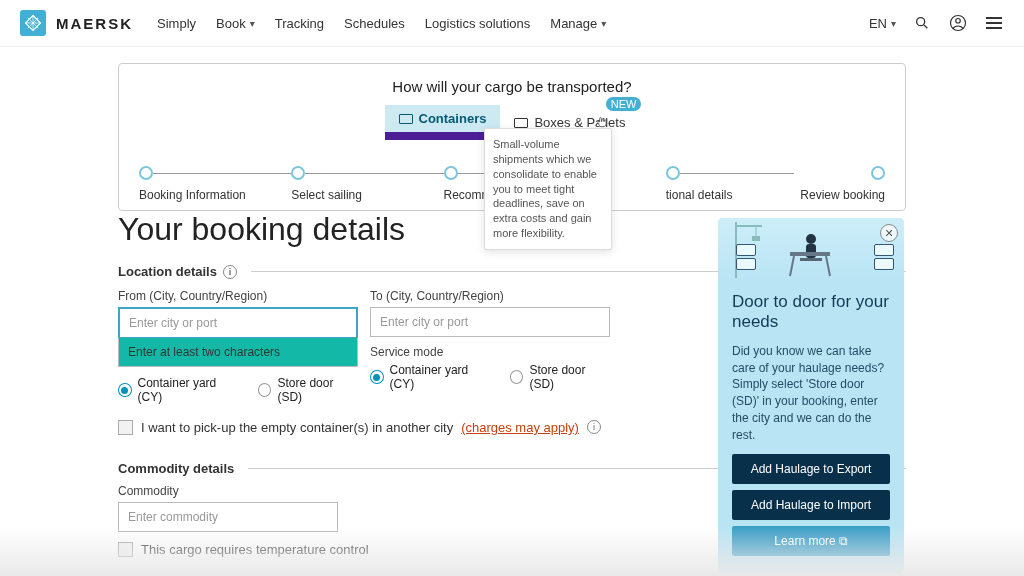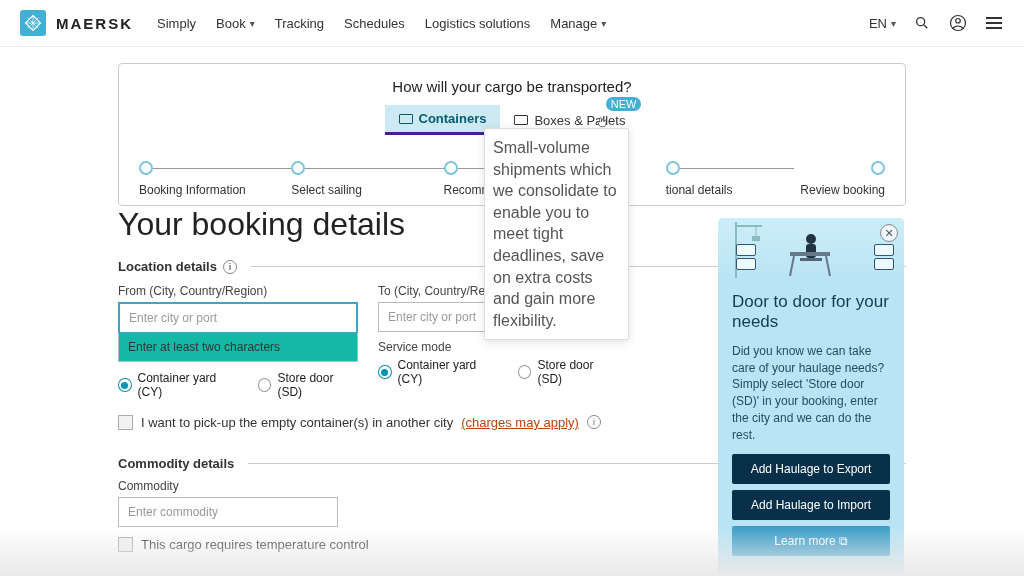--- a/index.html
+++ b/index.html
@@ -17,45 +17,45 @@
   .icon-btn { width: 20px; height: 20px; display: flex; align-items: center; justify-content: center; cursor: pointer; color: #333; }
   .hamburger { display: flex; flex-direction: column; gap: 3px; }
   .hamburger span { width: 16px; height: 2px; background: #333; }
   
   
   .content { padding: 0 118px; }
   .transport-card { border: 1px solid #ccc; border-radius: 4px; padding: 14px 20px 30px; margin-top: 16px; position: relative; }
   .transport-title { text-align: center; font-size: 15px; color: #222; margin-bottom: 10px; }
   .tabs { display: flex; justify-content: center; gap: 0; position: relative; }
   .tab { padding: 6px 14px; display: flex; align-items: center; gap: 6px; cursor: pointer; font-size: 13px; position: relative; }
-  .tab.active { background: #cde9f2; border-bottom: 3px solid #4c1d95; font-weight: 600; color: #065a72; }
+  .tab.active { background: #cde9f2; border-bottom: 8px solid #4c1d95; font-weight: 600; color: #065a72; }
   .tab .tab-icon { width: 14px; height: 10px; border: 1.5px solid currentColor; border-radius: 1px; display: inline-block; }
   .tab-badge { position: absolute; top: -8px; right: -2px; background: #42b0d5; color: #fff; font-size: 11px; padding: 1px 5px; border-radius: 7px; }
   .cursor-hand { position: absolute; width: 14px; height: 14px; top: 10px; right: 30px; }
   
   
-  .tooltip { position: absolute; left: 484px; top: 128px; width: 145px; background: #fff; border: 1px solid #ddd; box-shadow: 0 2px 8px rgba(0,0,0,0.12); padding: 8px; font-size: 16px; color: #555; border-radius: 2px; line-height: 1.35; z-index: 10; }
+  .tooltip { position: absolute; left: 484px; top: 128px; width: 128px; background: #fff; border: 1px solid #ddd; box-shadow: 0 2px 8px rgba(0,0,0,0.12); padding: 8px; font-size: 11px; color: #555; border-radius: 2px; line-height: 1.35; z-index: 10; }
   
   
   .stepper { display: flex; align-items: center; margin-top: 26px; position: relative; }
   .step { flex: 1; position: relative; }
   .step-circle { width: 14px; height: 14px; border: 2px solid #7cc5de; border-radius: 50%; background: #fff; position: relative; z-index: 2; }
   .step-line { position: absolute; top: 7px; left: 14px; right: -0px; height: 1px; background: #999; }
   .step:last-child .step-line { display: none; }
   .step-label { position: absolute; top: 22px; left: 0; font-size: 12px; color: #333; white-space: nowrap; }
   
   
   .page-heading { font-size: 32px; font-weight: 400; color: #222; }
   
   
   .section-title { font-size: 13px; font-weight: 700; margin-top: 16px; display: flex; align-items: center; gap: 6px; }
   .info-icon { width: 14px; height: 14px; border: 1px solid #888; border-radius: 50%; display: inline-flex; align-items: center; justify-content: center; font-size: 9px; color: #666; }
   .hr { flex: 1; height: 1px; background: #ccc; margin-left: 8px; }
   
-  .form-row { display: flex; gap: 20px; margin-top: 10px; }
+  .form-row { display: flex; gap: 12px; margin-top: 10px; }
   .field { flex: 1; max-width: 240px; }
   .field-label { font-size: 12px; color: #444; margin-bottom: 4px; display: block; }
   .text-input { width: 100%; padding: 7px 9px; border: 1px solid #bbb; font-size: 12px; color: #333; }
   .text-input.focused { border: 2px solid #3ea5c8; outline: none; }
   .text-input::placeholder { color: #999; }
   .dropdown-hint { border: 1px solid #bbb; border-top: none; padding: 7px 9px; font-size: 12px; color: #333; background: #14b8a6; position: relative; top: -1px; }
   
   .radio-row { display: flex; gap: 18px; margin-top: 8px; align-items: center; }
   .radio { display: flex; align-items: center; gap: 6px; cursor: pointer; font-size: 12px; color: #222; }
   .radio-circle { width: 14px; height: 14px; border: 1.5px solid #999; border-radius: 50%; display: inline-flex; align-items: center; justify-content: center; }

